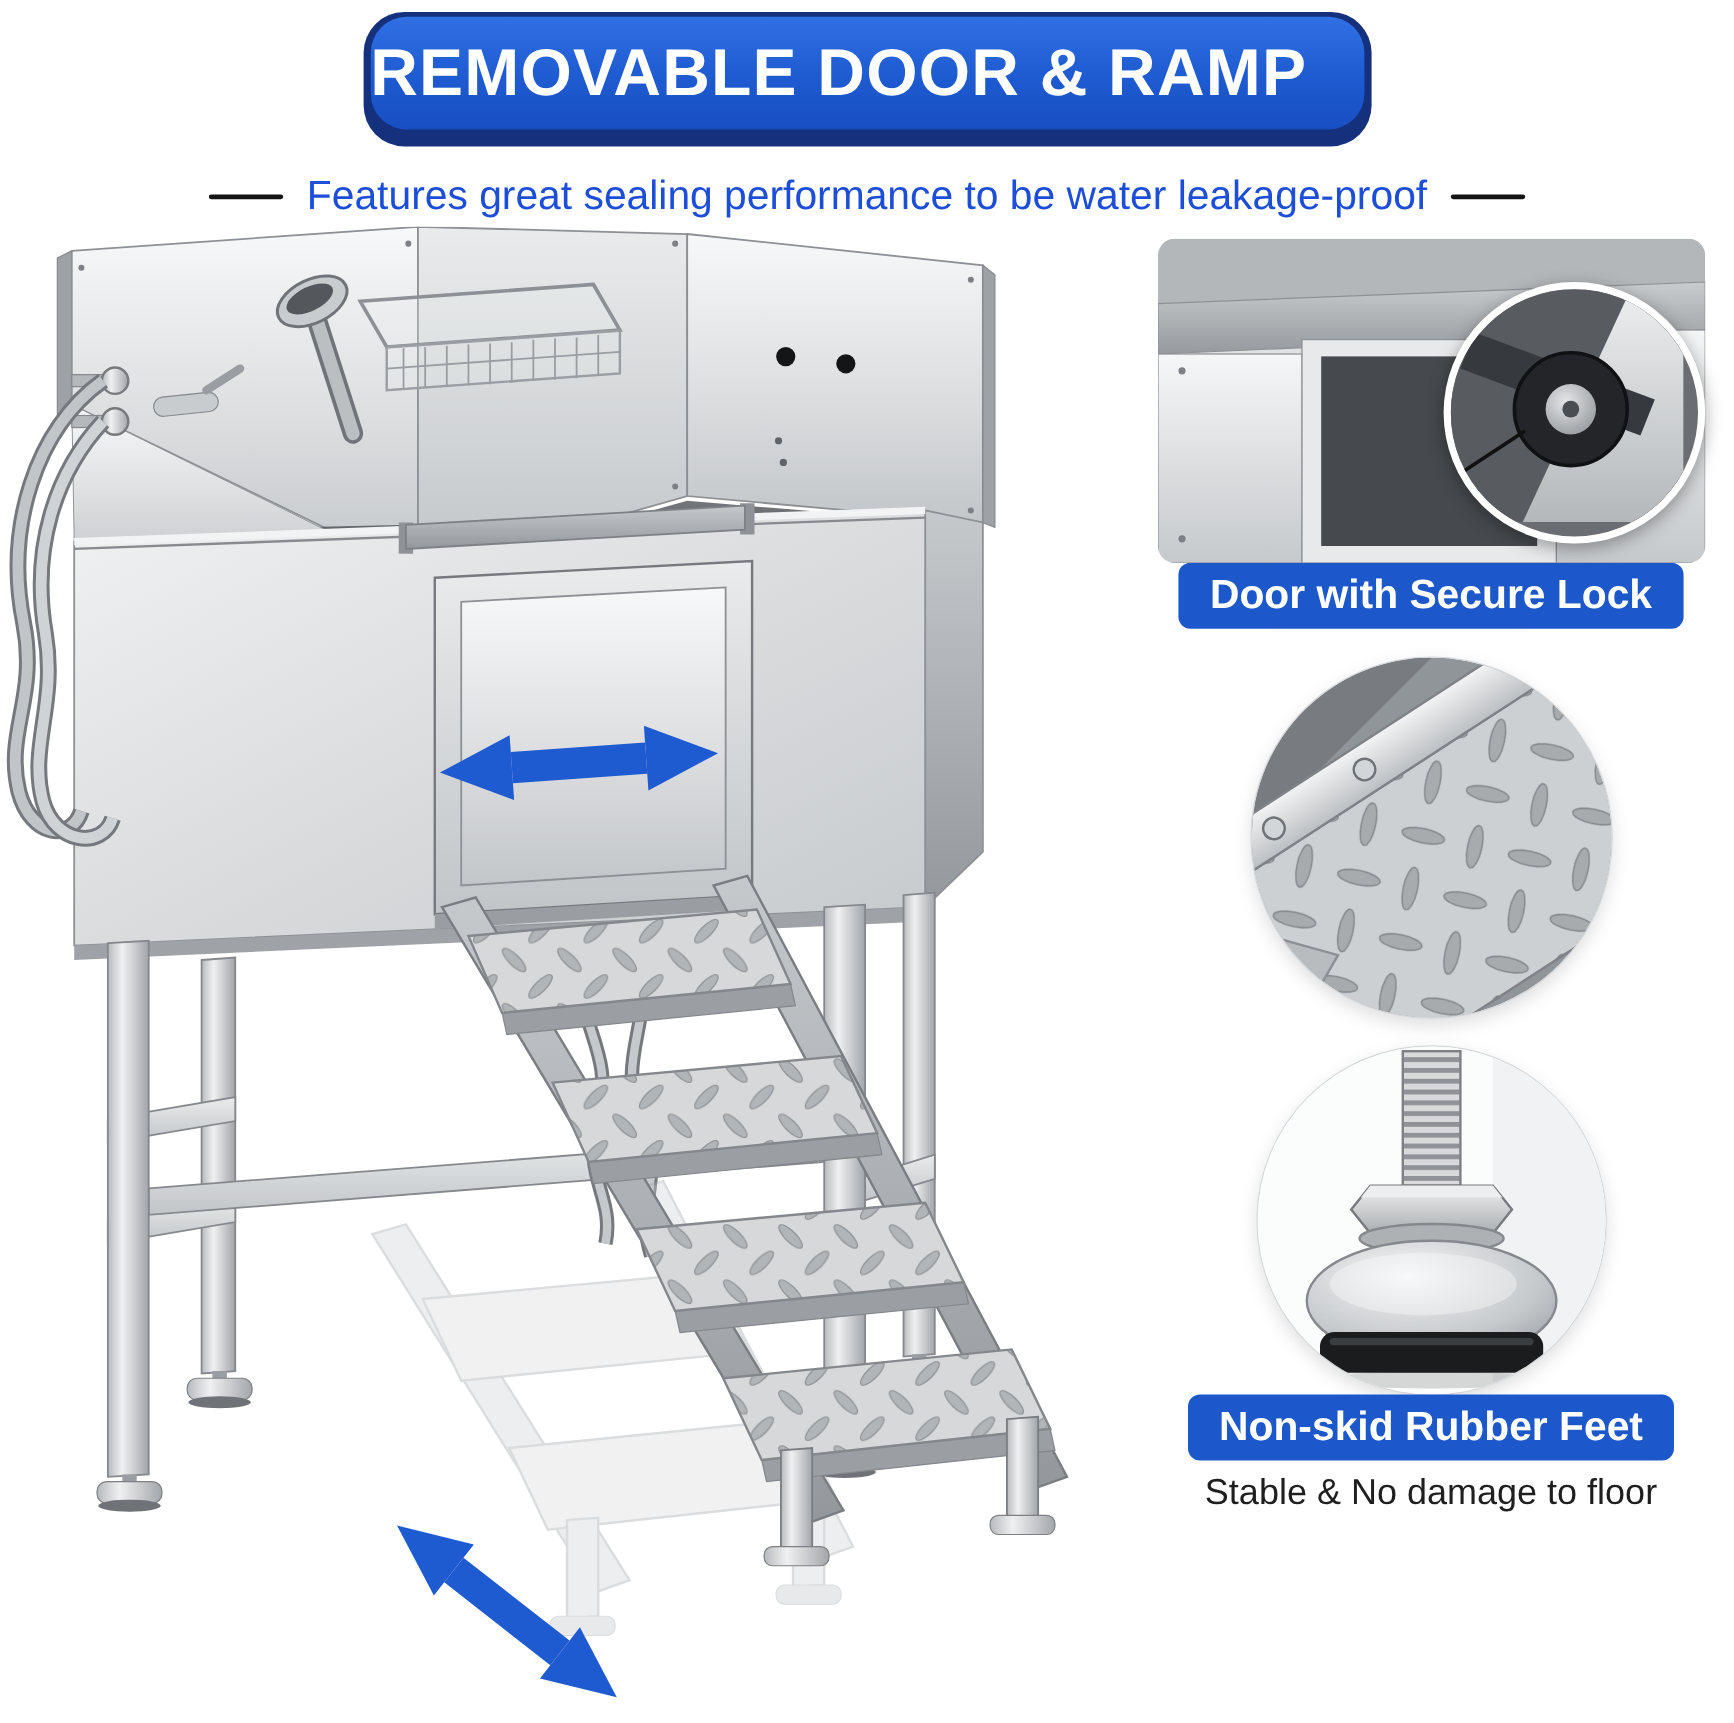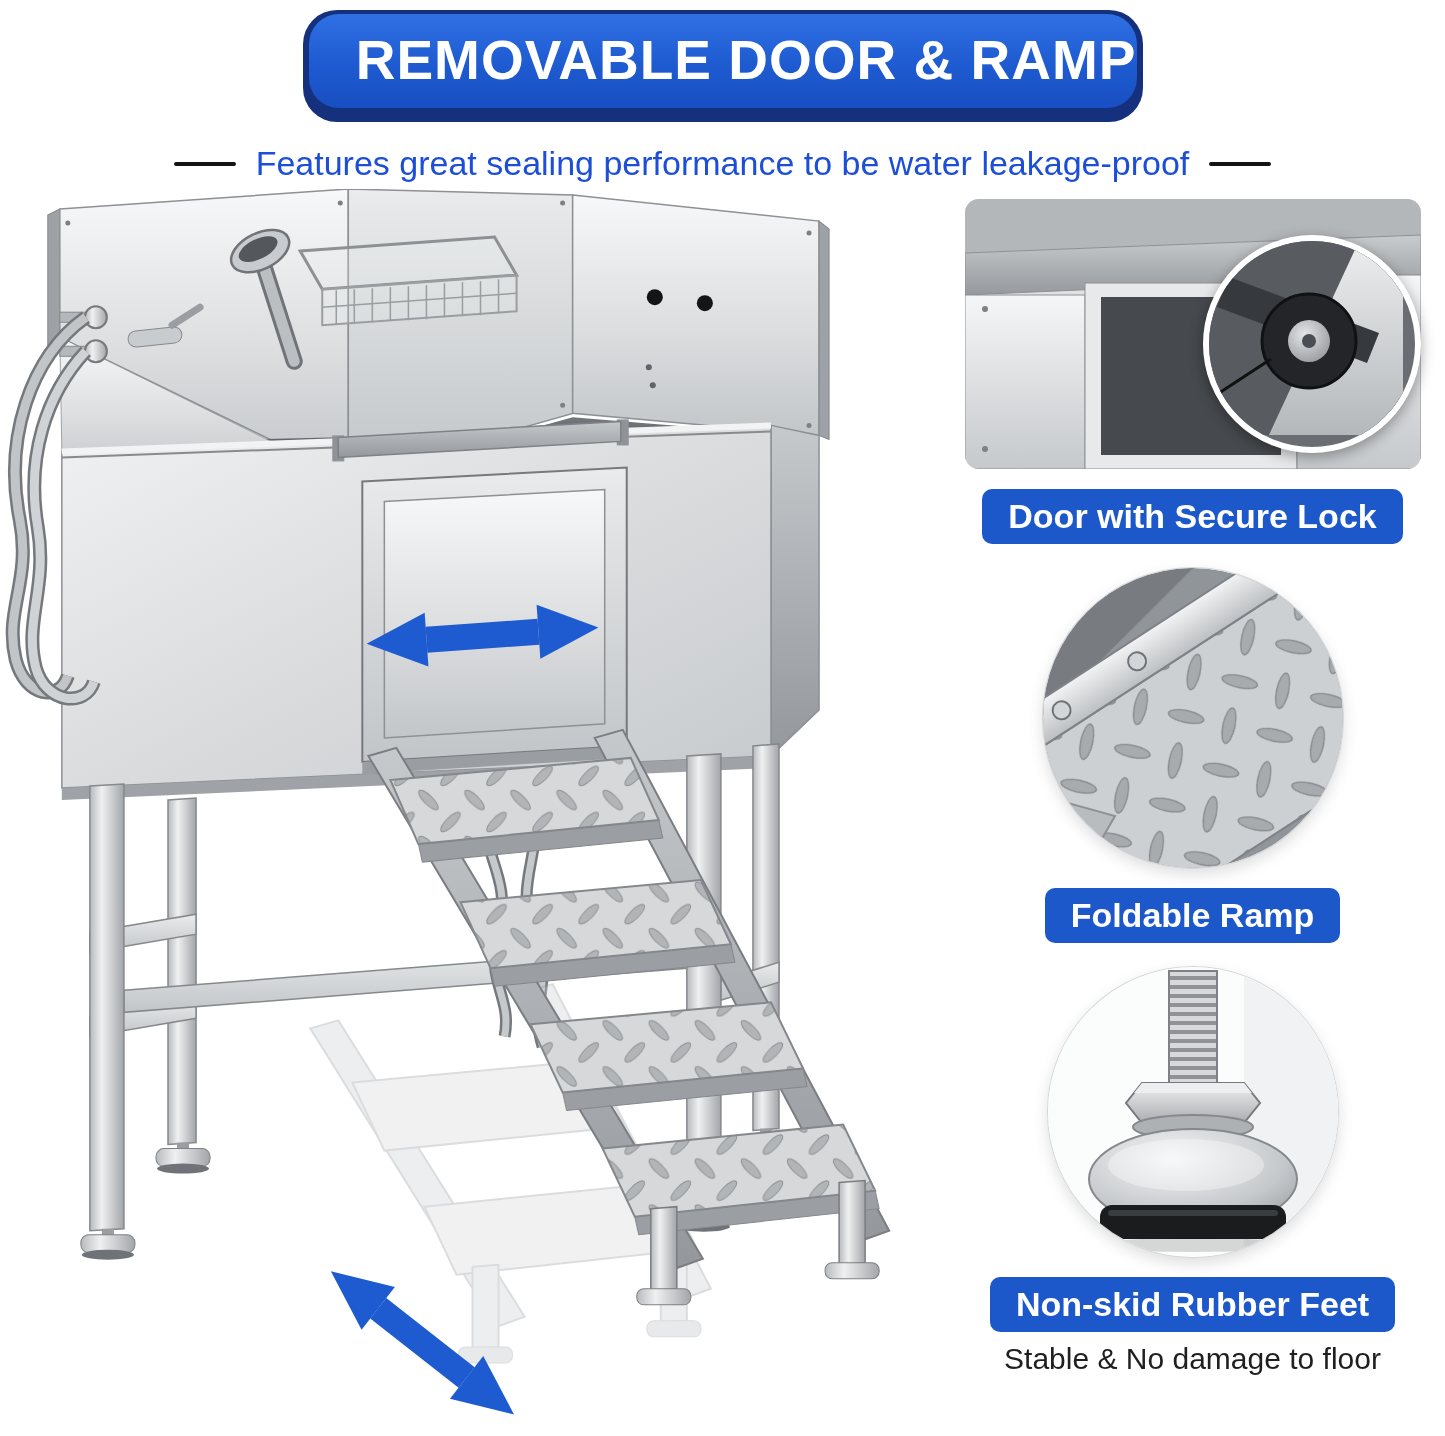--- a/index.html
+++ b/index.html
@@ -7,41 +7,41 @@
     width:1445px;height:1436px;background:#ffffff;overflow:hidden;
     font-family:"Liberation Sans", sans-serif;color:#141414;
   }
   
   .banner-wrap{
     width:828px;margin:10px auto 0;background:#15317d;border-radius:34px;
     padding:4px 6px 14px;
   }
   .banner{
     background:linear-gradient(180deg,#2f70e4 0%,#1e5ad0 55%,#184fc2 100%);
-    border-radius:30px;text-align:right;padding:14px 0 16px;
+    border-radius:30px;text-align:left;padding:14px 0 16px;
   }
   .banner span{
     font-size:55px;font-weight:bold;color:#ffffff;letter-spacing:1px;
   }
   .tagline{
     display:flex;align-items:center;justify-content:center;gap:20px;
     margin-top:22px;font-size:34px;color:#1d4ed8;
   }
   .tagline .dash{width:62px;height:4px;background:#141414;border-radius:2px;}
   
   main{display:flex;align-items:flex-start;margin-top:6px;}
   .product-figure{width:950px;flex:0 0 auto;}
   .features{
     flex:1;display:flex;flex-direction:column;align-items:center;
     padding:10px 10px 0 0;
   }
   .feature{display:flex;flex-direction:column;align-items:center;margin-bottom:24px;}
   .feat-label{
     display:inline-block;background:#1d58cb;color:#ffffff;font-weight:bold;
-    font-size:34px;padding:8px 26px;border-radius:10px;margin-top:20px;
+    font-size:34px;padding:8px 26px;border-radius:10px;margin-top:0;
     white-space:nowrap;
   }
   .feat-caption{font-size:30px;color:#1f1f1f;margin-top:10px;white-space:nowrap;}
   
   .f1-wrap{position:relative;width:456px;height:270px;}
   .f1-main{width:456px;height:270px;border-radius:14px;overflow:hidden;display:block;}
   .f1-circle{
     position:absolute;right:0px;top:36px;width:206px;height:206px;border-radius:50%;
     border:6px solid #ffffff;overflow:hidden;box-shadow:0 4px 14px rgba(0,0,0,.35);
     background:#6a6e72;
@@ -337,21 +337,20 @@
           <polygon points="0,0 150,0 0,150" fill="#787c80"></polygon>
           <g transform="rotate(-33 150 150)">
             <rect x="-80" y="92" width="470" height="200" fill="url(#t2plate)" stroke="#7f8287" stroke-width="2"></rect>
             <rect x="-80" y="52" width="470" height="40" fill="url(#t2A)" stroke="#7f8287" stroke-width="2"></rect>
             <circle cx="44" cy="72" r="9" fill="#d3d6d8" stroke="#6f7276" stroke-width="2"></circle>
             <circle cx="134" cy="72" r="9" fill="#d3d6d8" stroke="#6f7276" stroke-width="2"></circle>
           </g>
           <polygon points="0,228 72,248 42,300 0,300" fill="#b9bcbf" stroke="#8d9094" stroke-width="2"></polygon>
         </g>
       </svg>
-      <div class="feat-label">Foldable Ramp</div>
     </article>
 
     <article class="feature">
       <svg class="feat-circle" width="290" height="290" viewBox="0 0 290 290">
         <defs>
           <pattern id="t3thr" width="60" height="9" patternUnits="userSpaceOnUse">
             <rect width="60" height="9" fill="#d7d9db"></rect>
             <rect width="60" height="4" fill="#8f9296"></rect>
           </pattern>
           <radialGradient id="t3dome" cx="0.4" cy="0.3" r="0.9">

